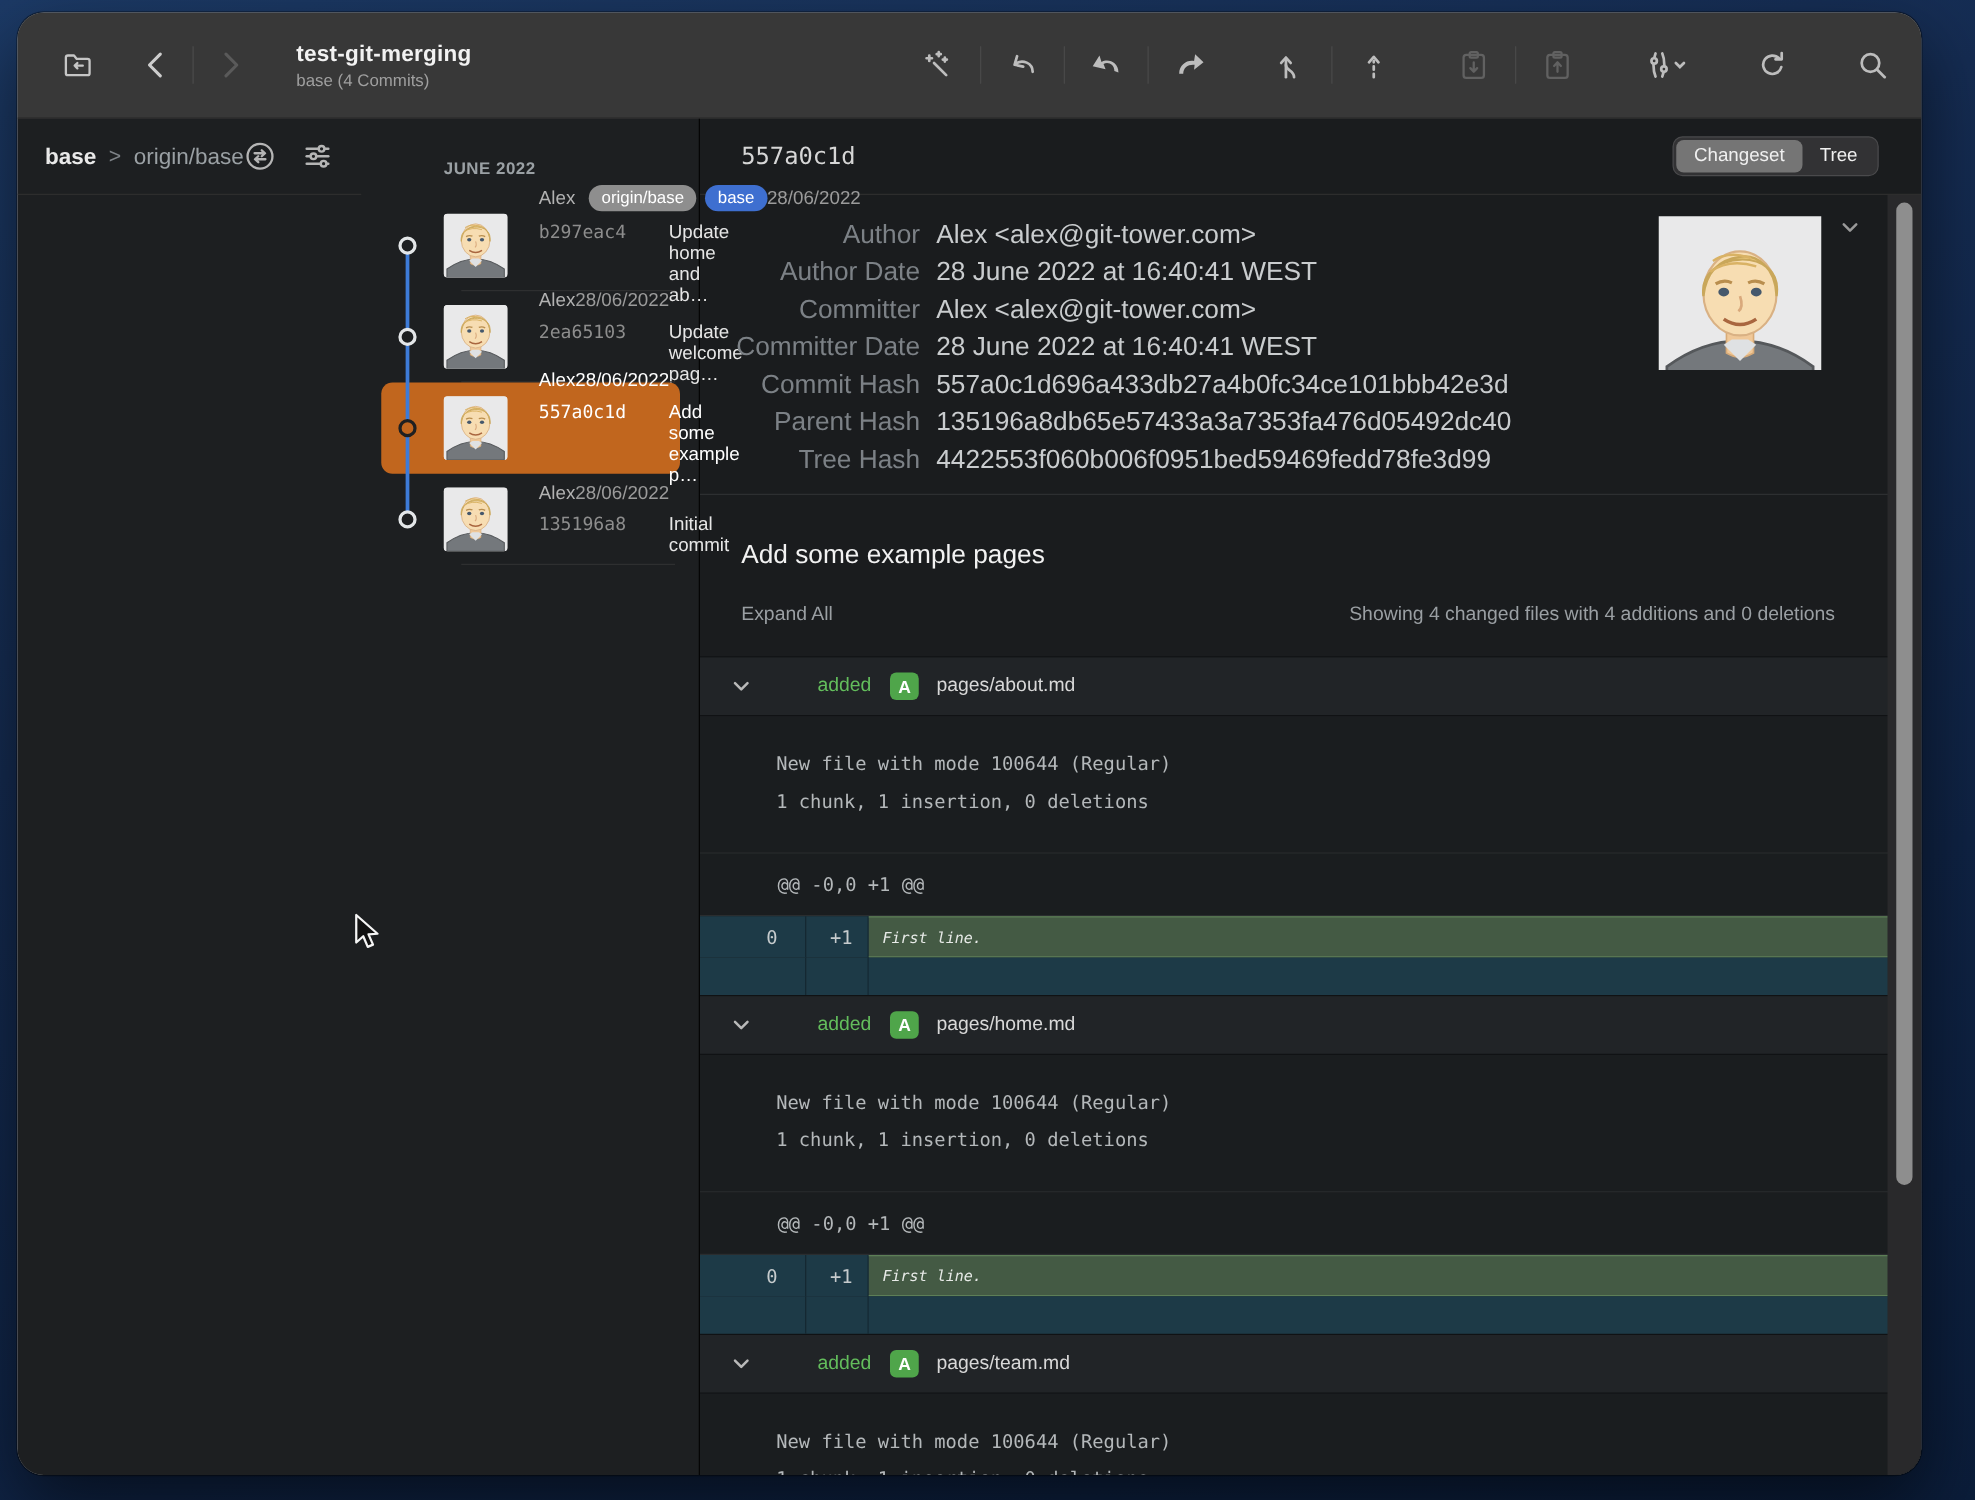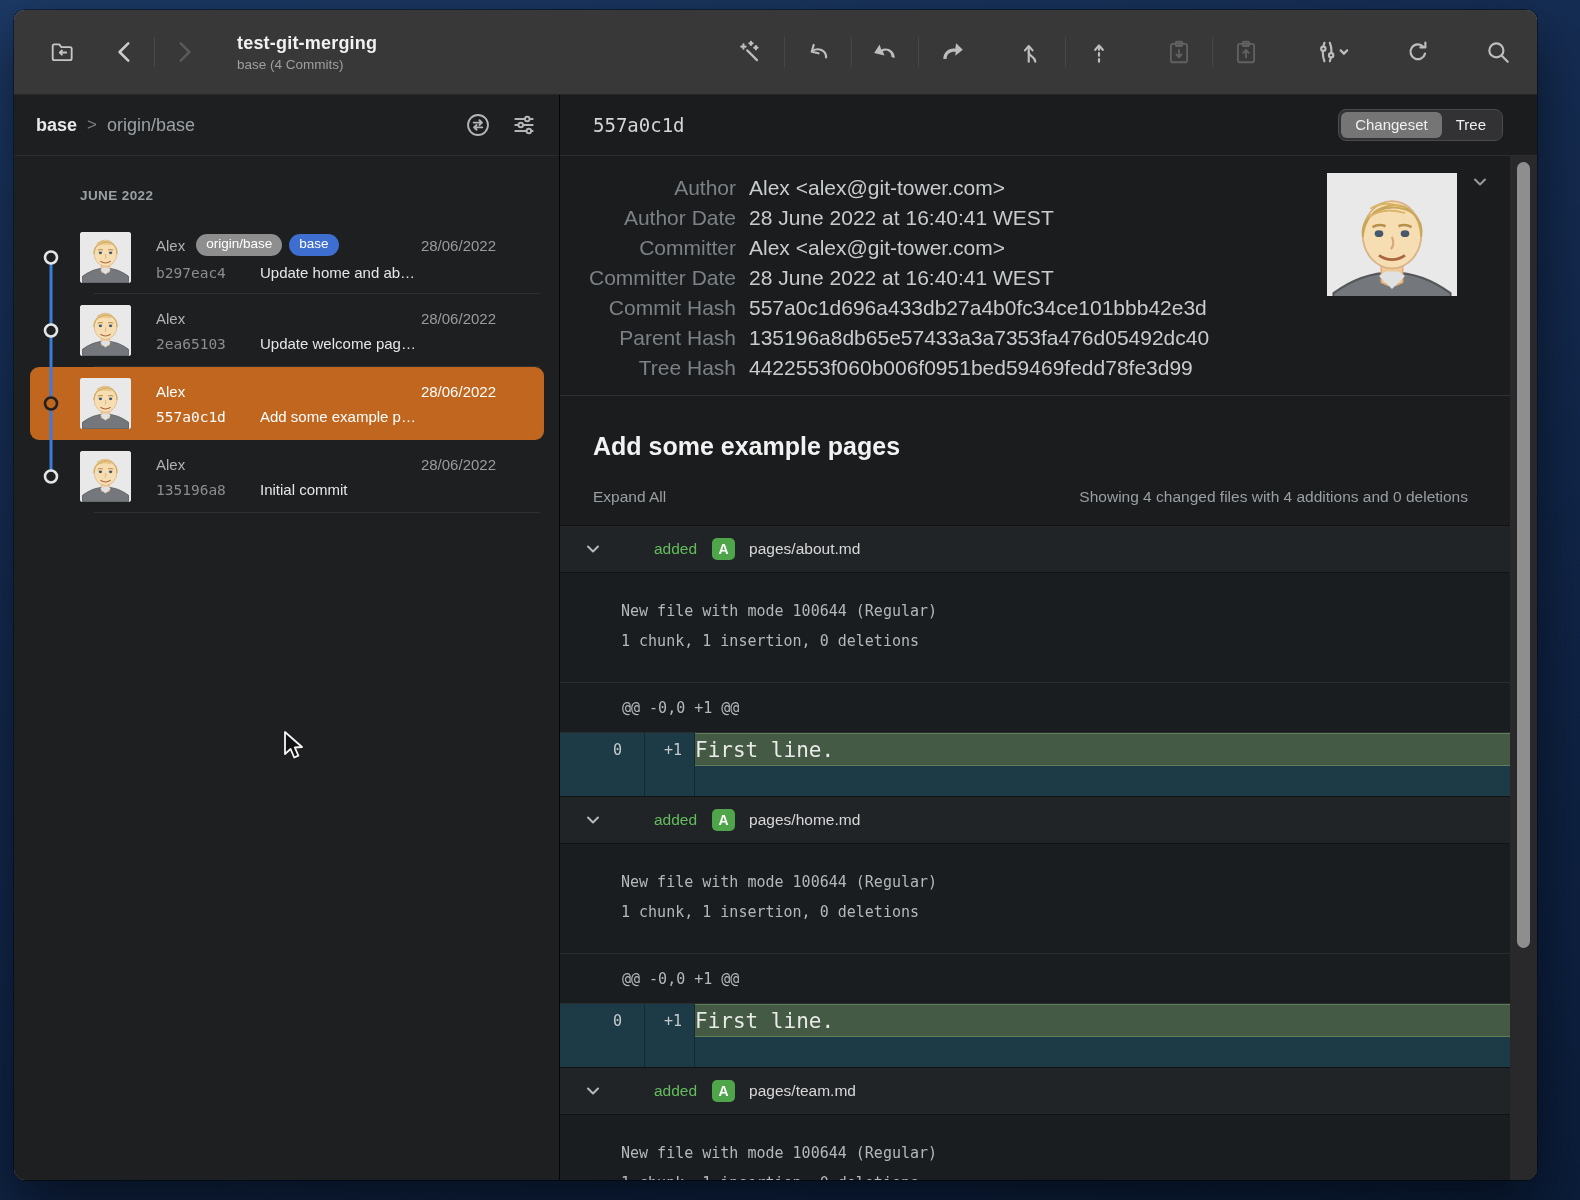--- a/index.html
+++ b/index.html
@@ -8,21 +8,21 @@
     font-family:"Liberation Sans", sans-serif;
     background: linear-gradient(160deg,#1c3a66 0%,#152c52 35%,#0f2344 70%,#0b1d3a 100%);
     position:relative;
     -webkit-font-smoothing:antialiased;
   }
   .mono { font-family:"DejaVu Sans Mono", monospace; }
 
   
   .window{
     position:absolute; left:14px; top:10px; width:1523px; height:1170px;
-    background:#a3a3a3; border-radius:11px; overflow:hidden;
+    background:#a3a3a3; border-radius:21px; overflow:hidden;
     box-shadow:0 25px 60px rgba(0,0,0,.55), 0 0 0 1px rgba(0,0,0,.4);
     display:flex; flex-direction:column;
   }
 
   
   .toolbar{
     height:85px; flex:0 0 85px; background:#383838; border-bottom:1px solid #262626;
     display:flex; align-items:center; padding:0 26px;
   }
   .tb-btn{ display:flex; align-items:center; justify-content:center; background:none; border:none; cursor:default; }
@@ -35,21 +35,21 @@
   .tb-right{ margin-left:auto; display:flex; align-items:center; gap:20px; }
   .tb-sep{ width:1px; height:30px; background:#484848; }
   .tb-gap{ width:14px; }
   .icon24{ width:26px; height:26px; display:block; }
   .dim svg *{ stroke:#616161 !important; }
 
   
   .main{ flex:1; display:flex; min-height:0; }
   .sidebar{
     width:546px; flex:0 0 546px; background:#1d1f21; border-right:1px solid #050505;
-    display:flex; flex-direction:column;
+    display:flex; flex-direction:row;
   }
   .sb-header{
     height:61px; flex:0 0 61px; display:flex; align-items:center;
     padding:0 22px; border-bottom:1px solid #2d2d2d;
   }
   .crumb-branch{ font-size:18px; font-weight:600; color:#e9e9e9; }
   .crumb-sep{ font-size:17px; color:#7e8388; margin:0 10px; }
   .crumb-remote{ font-size:18px; color:#9aa0a4; }
   .sb-header .hicons{ margin-left:auto; display:flex; align-items:center; gap:20px; }
 
@@ -103,21 +103,21 @@
   .meta{ position:relative; height:240px; border-bottom:1px solid #2d2f31; padding-top:17px; }
   .meta-row{ display:flex; font-size:21px; line-height:30px; }
   .meta-label{ width:176px; flex:0 0 176px; text-align:right; color:#7c8186; }
   .meta-value{ margin-left:13px; color:#c9ccce; }
   .meta-avatar{ position:absolute; top:17px; right:80px; width:130px; height:123px;
     background:#e9e9ea; overflow:hidden; }
   .meta-avatar svg{ width:100%; height:118%; display:block; }
   .meta-chevron{ position:absolute; top:17px; right:48px; }
 
   .msgblock{ padding:36px 33px 0; height:129px; }
-  .msg-title{ font-size:25px; font-weight:bold; color:#f2f2f2; }
+  .msg-title{ font-size:21px; font-weight:normal; color:#f2f2f2; }
   .msg-row{ display:flex; margin-top:27px; font-size:15.5px;justify-content:center; }
   .expand-all{ color:#9a9fa3; }
   .summary{ margin-left:auto; color:#9a9fa3; padding-right:36px; }
 
   .file-section{ border-top:1px solid #101214; }
   .fs-header{
     height:47px; background:#212427; display:flex; align-items:center;
     border-bottom:1px solid #101214; padding-left:24px;
   }
   .fs-chevron{ width:18px; height:18px; }
@@ -133,22 +133,22 @@
     padding-left:62px; font-size:15px; color:#b4b8ba; border-bottom:1px solid #2a2d2f; }
   .diff{ display:flex; flex-direction:column; }
   .diff-row{ display:flex; height:33px; }
   .diff-row.filler{ height:30px; }
   .dcol-old{ width:85px; flex:0 0 85px; background:#1d3a47; color:#c6cbcd; font-size:15px;
     display:flex; align-items:center; justify-content:flex-end; padding-right:22px;
     border-right:1px solid #142832; }
   .dcol-new{ width:50px; flex:0 0 50px; background:#1d3a47; color:#c6cbcd; font-size:15px;
     display:flex; align-items:center; justify-content:flex-end; padding-right:12px;
     border-right:1px solid #142832; }
-  .dcol-content{ flex:1; display:flex; align-items:center; 
-    font-size:21px; color:#e8ebe8; }
+  .dcol-content{ flex:1; display:flex; align-items:center; padding-left:11px;
+    font-size:12px; color:#e8ebe8;font-style:italic; }
   .dcol-content.added{ background:#445a44; border-top:1px solid #5d7f57; border-bottom:1px solid #5d7f57; }
   .dcol-content.teal{ background:#1d3a47; }
 
   .scroll-gutter{ position:absolute; top:0; right:0; bottom:0; width:27px; background:#29292b; }
   .scroll-thumb{ position:absolute; top:6px; right:7px; width:13px; height:786px;
     background:#8e8e8e; border-radius:7px; }
 
   .cursor{ position:absolute; left:281px; top:730px; width:24px; height:32px; z-index:50; pointer-events:none; }
 </style>
 </head>

